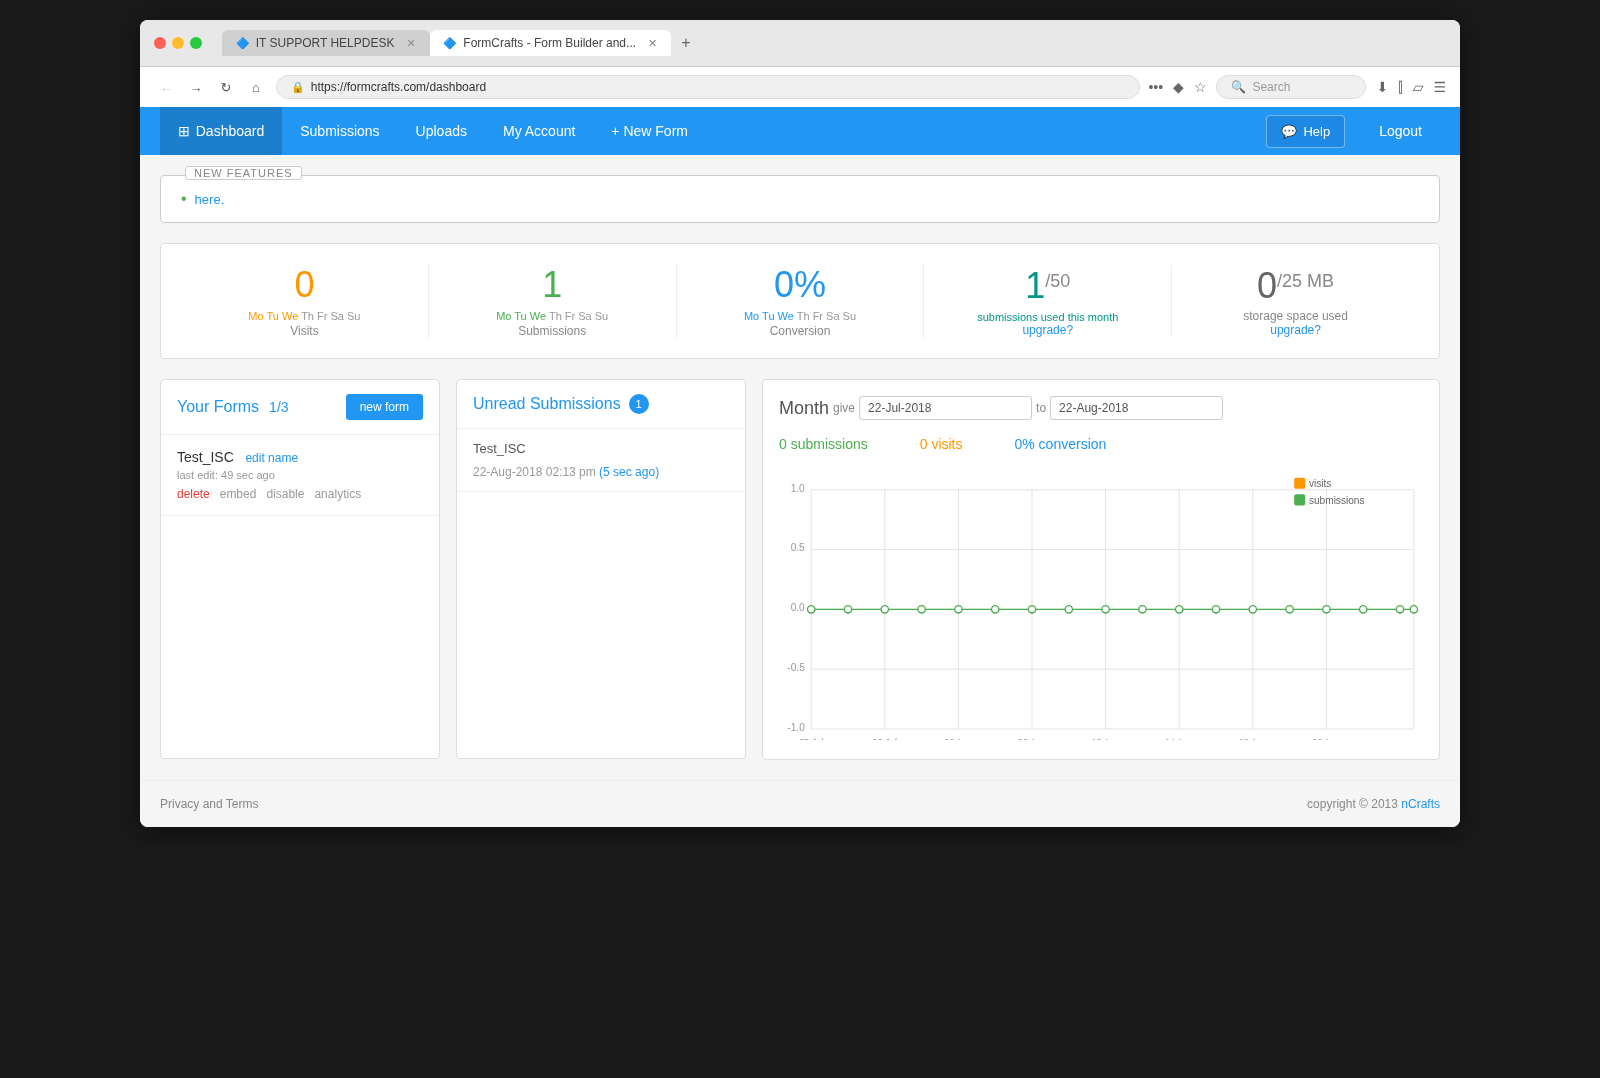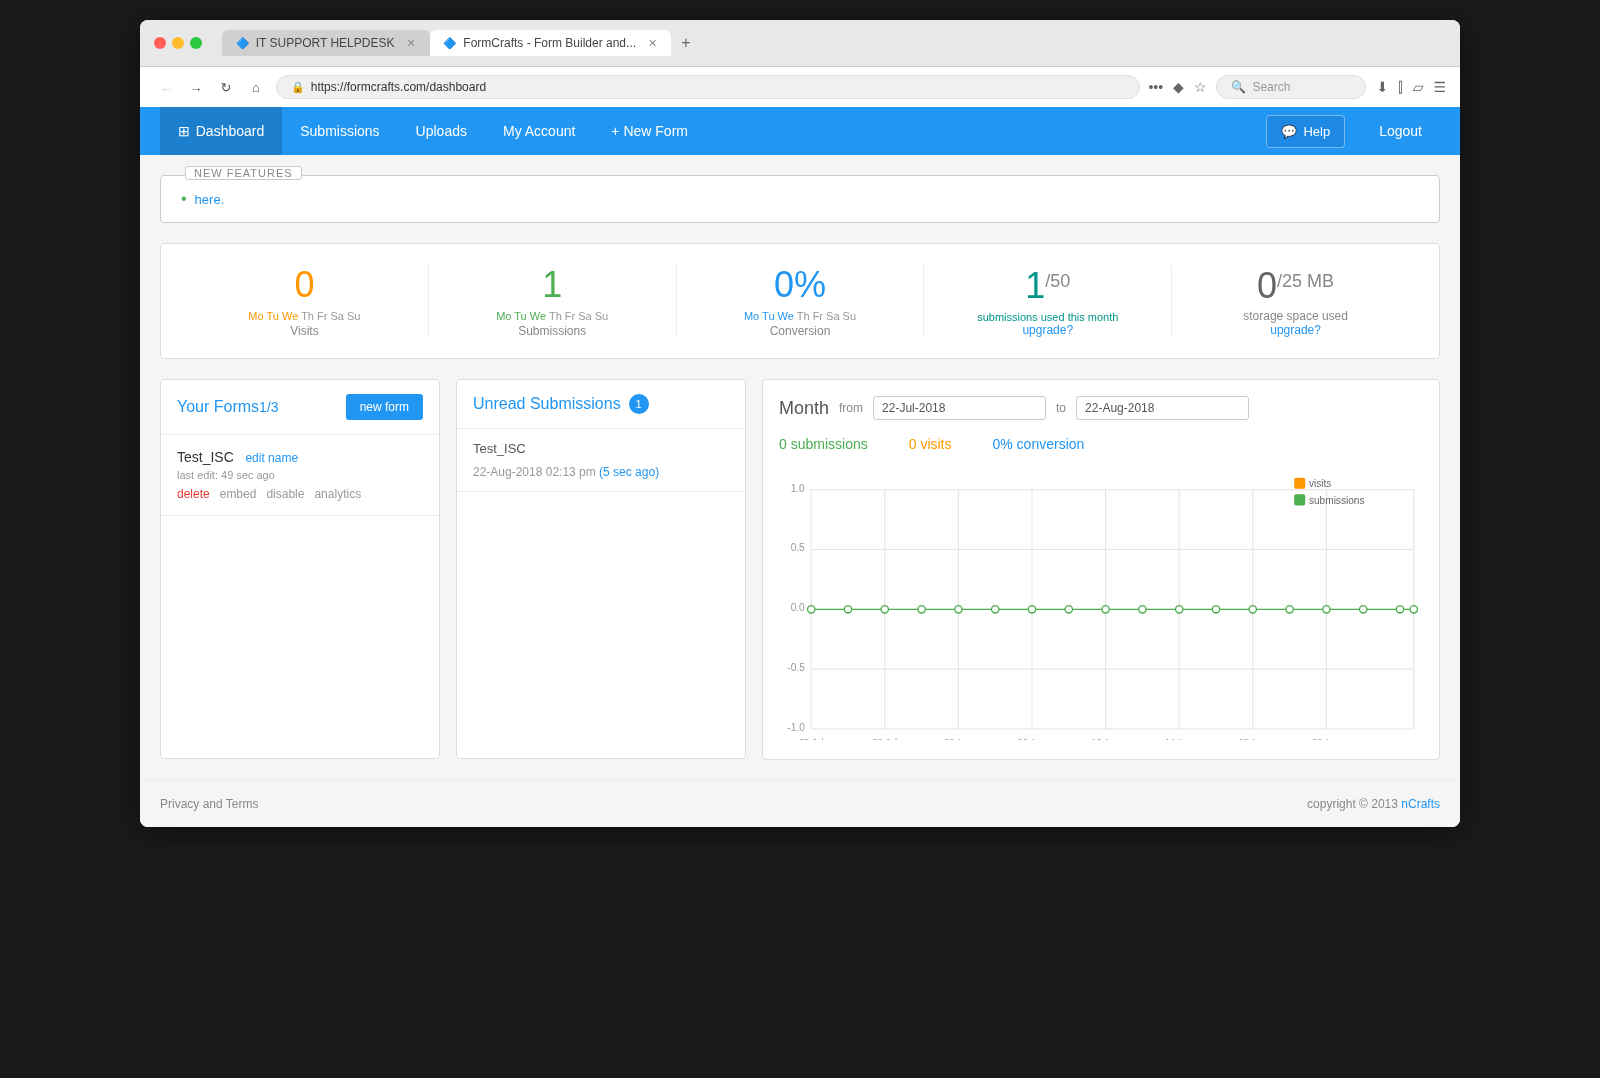--- a/index.html
+++ b/index.html
@@ -67,21 +67,21 @@
     .stat-storage { display: flex; align-items: flex-start; justify-content: center; }
     .stat-storage .num { font-size: 36px; font-weight: 300; color: #666; }
     .stat-storage .denom { font-size: 18px; color: #888; margin-top: 6px; }
     .upgrade-link { color: #2196f3; cursor: pointer; font-size: 12px; }
 
     
     .panels-row { display: flex; gap: 16px; align-items: flex-start; }
 
     
     .forms-panel { background: #fff; border: 1px solid #ddd; border-radius: 4px; width: 280px; flex-shrink: 0; min-height: 380px; }
-    .forms-panel-header { padding: 14px 16px; border-bottom: 1px solid #eee; display: flex; align-items: center; }
+    .forms-panel-header { padding: 14px 16px; border-bottom: 1px solid #eee; display: flex; align-items: center; gap: 10px; }
     .forms-title { color: #2196f3; font-size: 16px; font-weight: 500; }
     .forms-count { color: #2196f3; font-size: 14px; }
     .new-form-btn { background: #2196f3; color: #fff; border: none; padding: 6px 14px; border-radius: 3px; font-size: 12px; cursor: pointer; margin-left: auto; }
     .form-item { padding: 14px 16px; border-bottom: 1px solid #f0f0f0; }
     .form-name { font-size: 14px; color: #333; font-weight: 500; display: inline; }
     .form-edit-link { color: #2196f3; font-size: 12px; cursor: pointer; margin-left: 8px; }
     .form-last-edit { font-size: 11px; color: #999; margin-top: 4px; }
     .form-actions { margin-top: 6px; display: flex; gap: 10px; }
     .form-action-delete { color: #e53935; font-size: 12px; cursor: pointer; }
     .form-action { color: #999; font-size: 12px; cursor: pointer; }
@@ -91,25 +91,25 @@
     .submissions-panel-header { padding: 14px 16px; border-bottom: 1px solid #eee; display: flex; align-items: center; gap: 8px; }
     .submissions-title { color: #2196f3; font-size: 16px; font-weight: 500; }
     .submissions-badge { background: #2196f3; color: #fff; border-radius: 50%; width: 20px; height: 20px; font-size: 11px; display: flex; align-items: center; justify-content: center; }
     .submission-item { padding: 12px 16px; border-bottom: 1px solid #f0f0f0; }
     .submission-name { font-size: 13px; color: #555; font-weight: 500; }
     .submission-time { font-size: 12px; color: #999; margin-top: 9px; }
     .submission-time .time-ago { color: #2196f3; }
 
     
     .chart-panel { background: #fff; border: 1px solid #ddd; border-radius: 4px; flex: 1; min-height: 380px; padding: 16px; }
-    .chart-header { display: flex; align-items: center; gap: 10px; margin-bottom: 16px; }
+    .chart-header { display: flex; align-items: center; gap: 4px; margin-bottom: 16px; }
     .month-label { font-size: 18px; color: #555; font-weight: 400; }
     .date-input { border: 1px solid #ccc; border-radius: 3px; padding: 4px 8px; font-size: 12px; color: #555; background: #fff; }
     .from-to { font-size: 12px; color: #888; }
-    .chart-stats { display: flex; gap: 41px; margin-bottom: 12px; }
+    .chart-stats { display: flex; gap: 52px; margin-bottom: 12px; }
     .chart-stat { font-size: 14px; font-weight: 500; }
     .chart-stat.green { color: #4caf50; }
     .chart-stat.orange { color: #ff9800; }
     .chart-stat.blue { color: #2196f3; }
 
     
     .chart-area { width: 100%; }
     svg { width: 100%; }
 
     
@@ -286,21 +286,21 @@
           <div class="submission-name">Test_ISC</div>
           <div class="submission-time">
             22-Aug-2018 02:13 pm <span class="time-ago">(5 sec ago)</span>
           </div>
         </div>
       </div>
 
       <div class="chart-panel">
         <div class="chart-header">
           <span class="month-label">Month</span>
-          <span class="from-to">from</span>
+          <span class="from-to">give</span>
           <input class="date-input" type="text" value="22-Jul-2018" style="">
           <span class="from-to">to</span>
           <input class="date-input" type="text" value="22-Aug-2018" style="">
         </div>
         <div class="chart-stats">
           <span class="chart-stat green">0 submissions</span>
           <span class="chart-stat orange">0 visits</span>
           <span class="chart-stat blue">0% conversion</span>
         </div>
 

